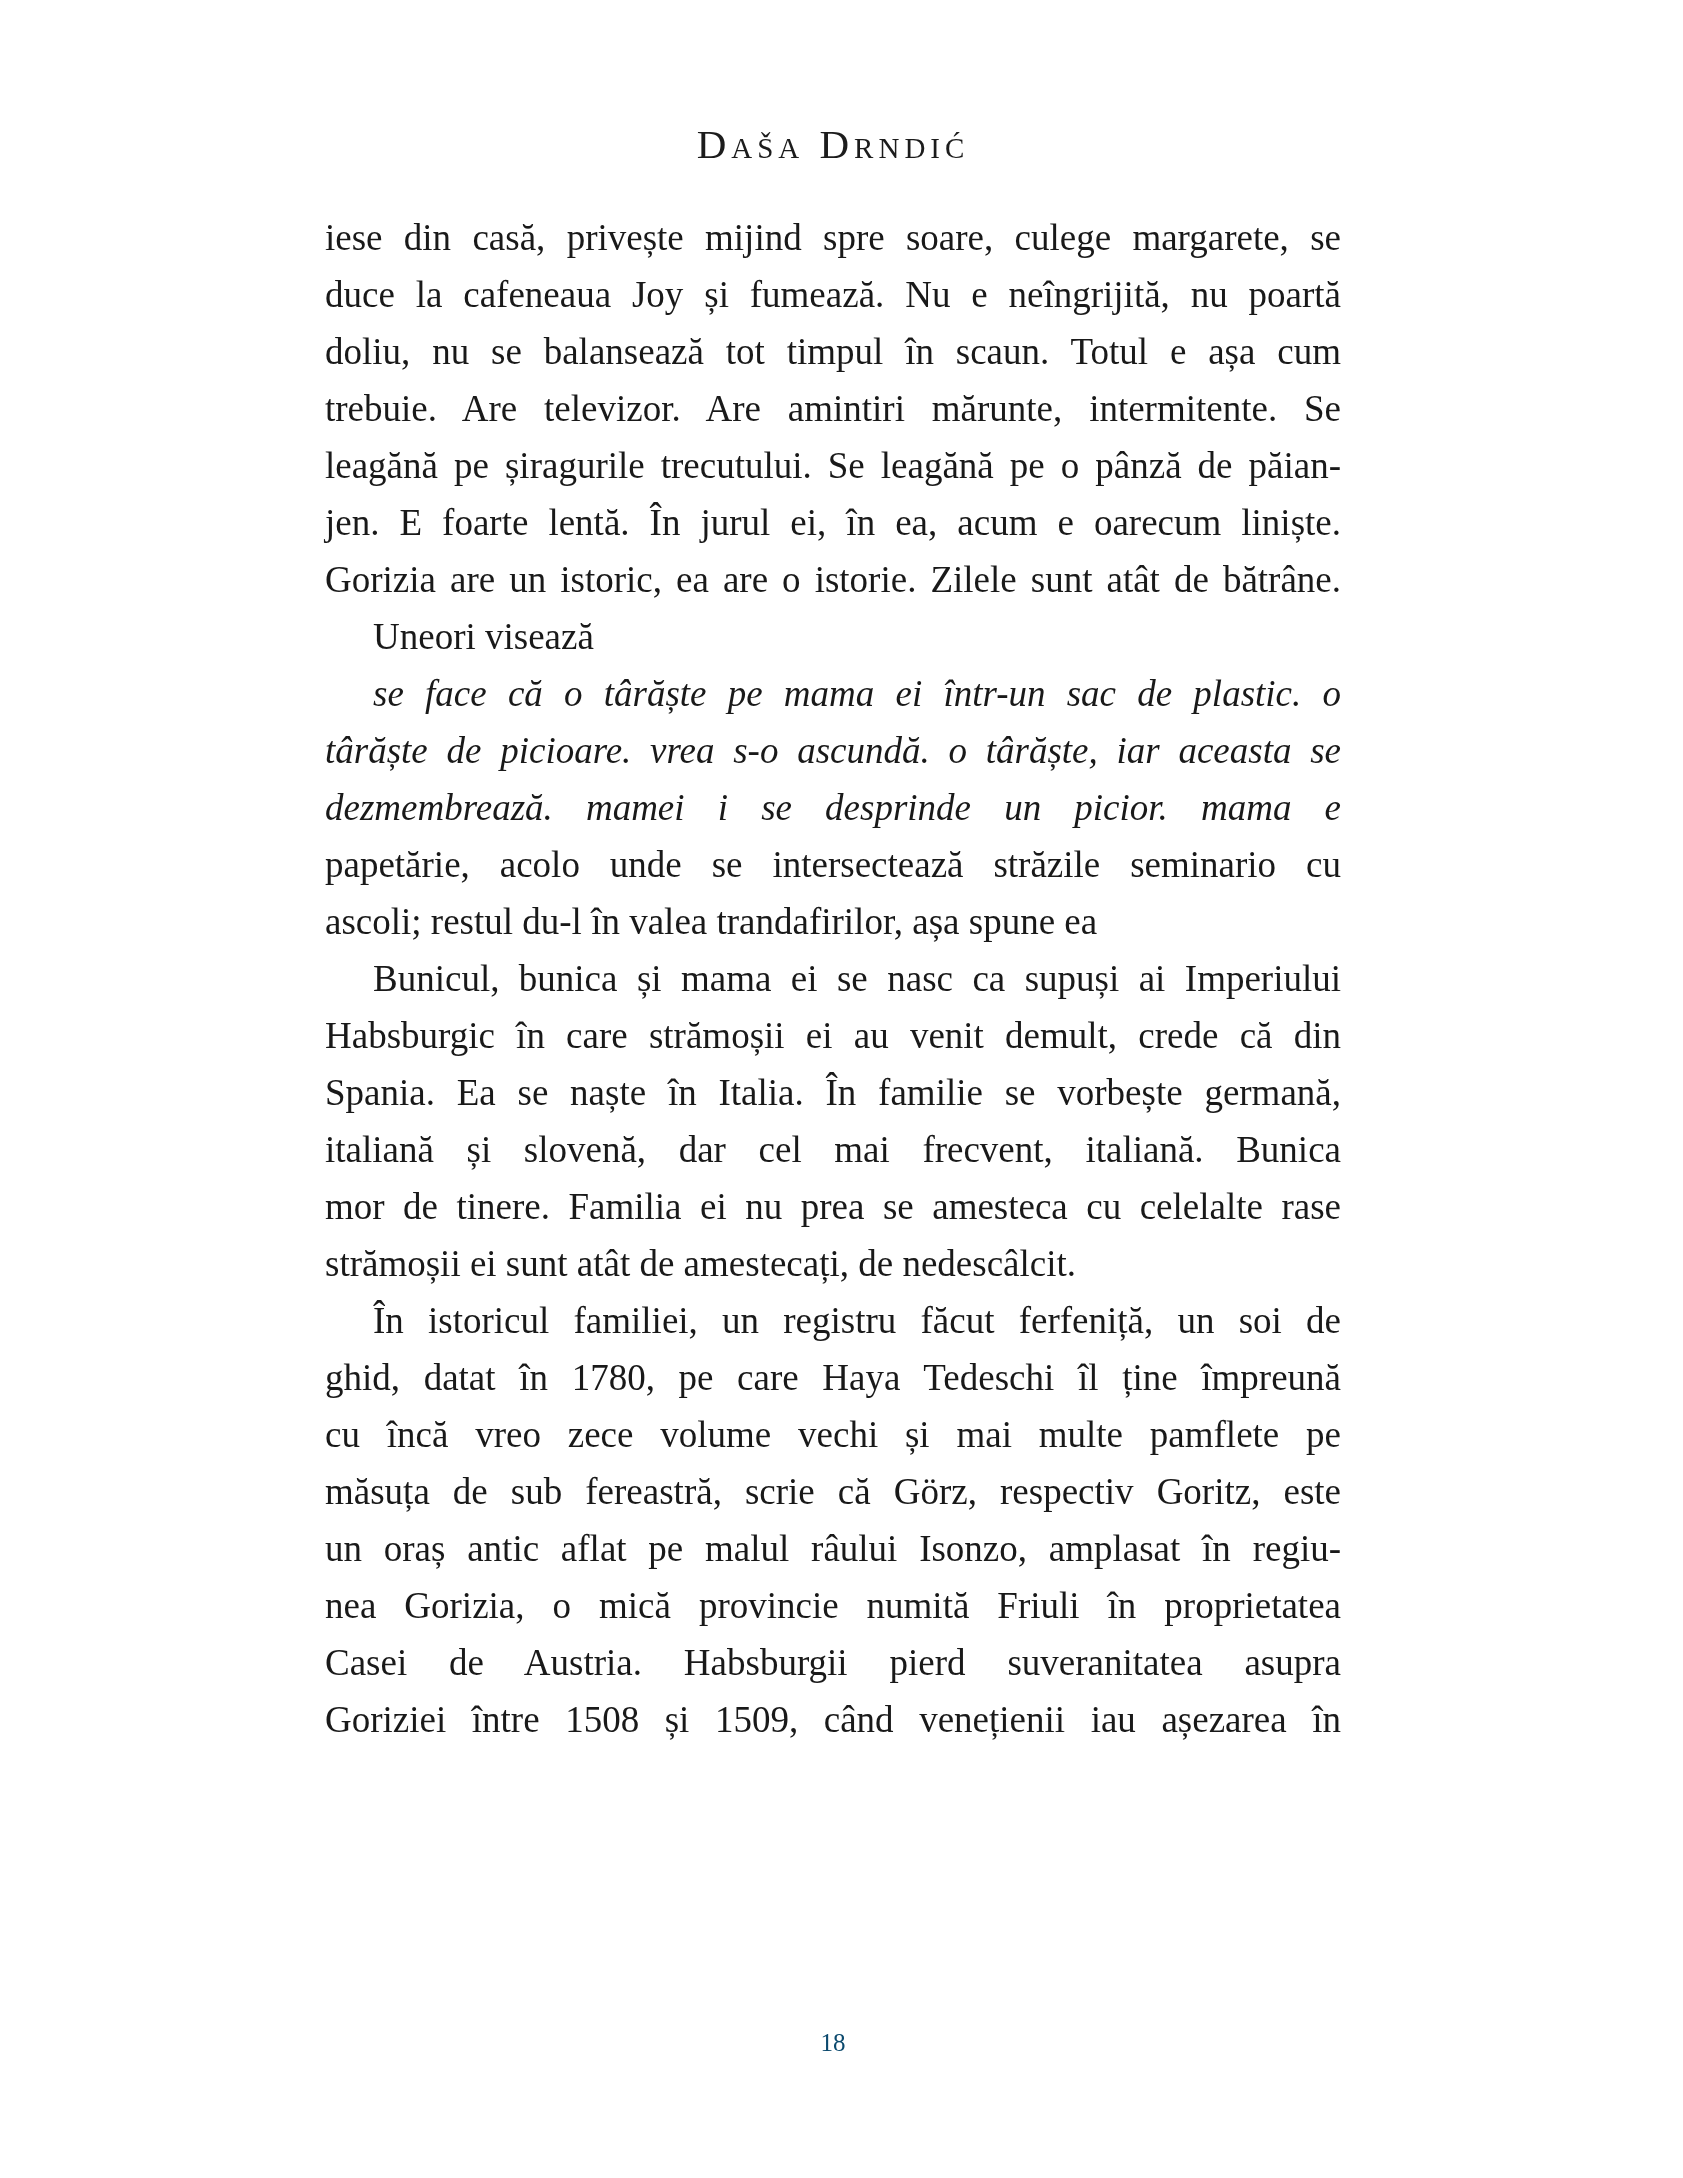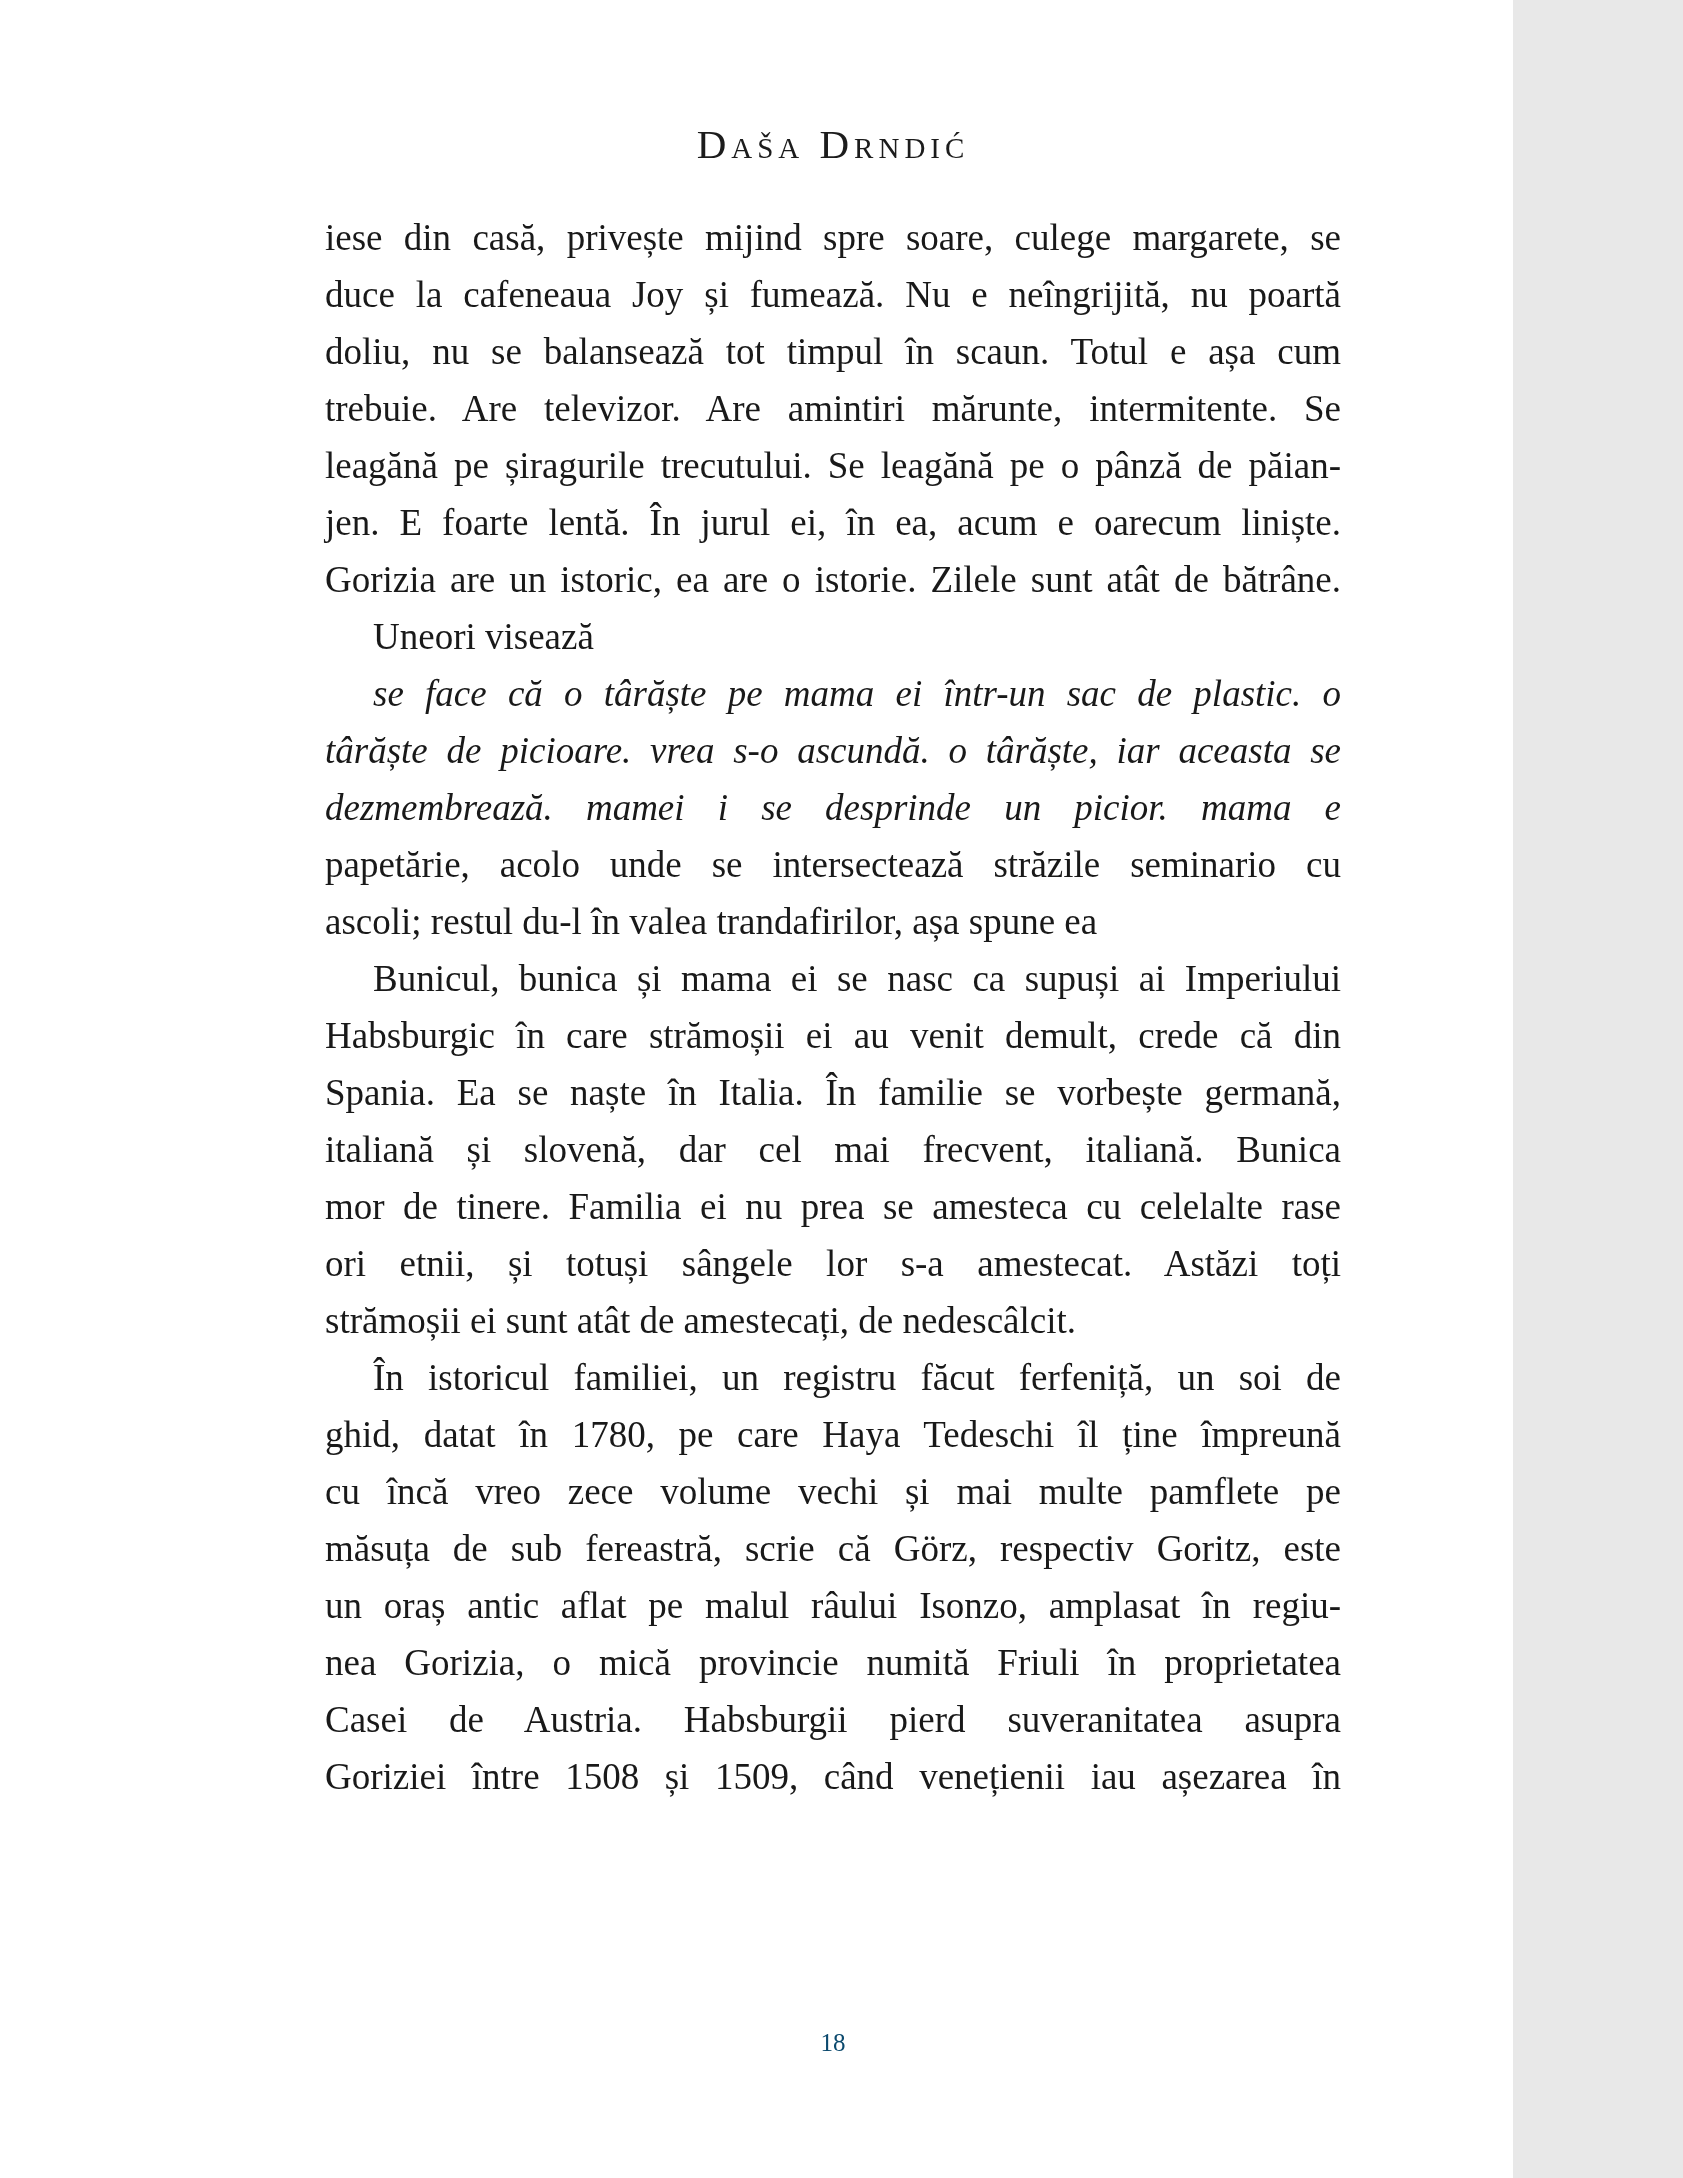--- a/index.html
+++ b/index.html
@@ -2,21 +2,21 @@
 <html><head>
 <meta charset="utf-8">
 <style>
   html, body {
     margin: 0;
     padding: 0;
     background: #e8e8e8;
   }
   .page {
     position: relative;
-    width: 1513px;
+    width: 1683px;
     height: 2178px;
     background: #ffffff;
     color: #1a1a1a;
     font-family: "Liberation Serif", serif;
     overflow: hidden;
   }
   .running-header {
     position: absolute;
     top: 117px;
     left: 325px;
@@ -88,21 +88,20 @@
       <div class="line indent italic">se face că o târăște pe mama ei într-un sac de plastic. o</div>
       <div class="line italic">târăște de picioare. vrea s-o ascundă. o târăște, iar aceasta se</div>
       <div class="line italic">dezmembrează. mamei i se desprinde un picior. mama e</div>
       <div class="line"><span class="seg-italic">papetărie, acolo unde se intersectează străzile </span><span class="seg-roman">seminario </span><span class="seg-italic">cu</span></div>
       <div class="line left"><span class="seg-roman">ascoli; </span><span class="seg-italic">restul du-l în valea trandafirilor, așa spune ea</span></div>
       <div class="line indent">Bunicul, bunica și mama ei se nasc ca supuși ai Imperiului</div>
       <div class="line">Habsburgic în care strămoșii ei au venit demult, crede că din</div>
       <div class="line">Spania. Ea se naște în Italia. În familie se vorbește germană,</div>
       <div class="line">italiană și slovenă, dar cel mai frecvent, italiană. Bunica</div>
       <div class="line">mor de tinere. Familia ei nu prea se amesteca cu celelalte rase</div>
-      <div class="line">ori etnii, și totuși sângele lor s-a amestecat. Astăzi toți</div>
       <div class="line left">strămoșii ei sunt atât de amestecați, de nedescâlcit.</div>
       <div class="line indent">În istoricul familiei, un registru făcut ferfeniță, un soi de</div>
       <div class="line">ghid, datat în 1780, pe care Haya Tedeschi îl ține împreună</div>
       <div class="line">cu încă vreo zece volume vechi și mai multe pamflete pe</div>
       <div class="line">măsuța de sub fereastră, scrie că Görz, respectiv Goritz, este</div>
       <div class="line">un oraș antic aflat pe malul râului Isonzo, amplasat în regiu-</div>
       <div class="line">nea Gorizia, o mică provincie numită Friuli în proprietatea</div>
       <div class="line">Casei de Austria. Habsburgii pierd suveranitatea asupra</div>
       <div class="line">Goriziei între 1508 și 1509, când venețienii iau așezarea în</div>
     </div>

